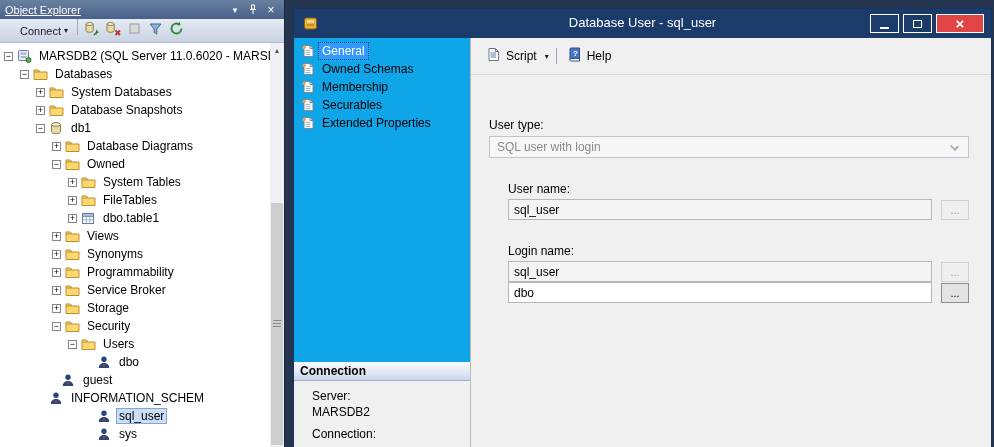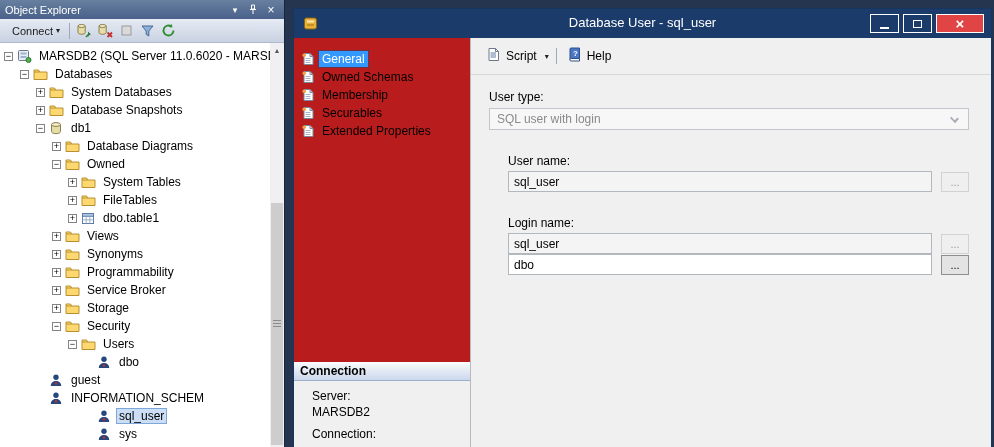--- a/index.html
+++ b/index.html
@@ -4,26 +4,26 @@
 <style>
   *{margin:0;padding:0;box-sizing:border-box;}
   html,body{width:994px;height:447px;overflow:hidden;background:#26354F;
     font-family:"Liberation Sans",sans-serif;position:relative;}
 
   
   #object-explorer{position:absolute;left:0;top:0;width:285px;height:447px;background:#fff;
     display:flex;flex-direction:column;border-right:1px solid #17263F;}
   .oe-titlebar{flex:0 0 19px;background:linear-gradient(#68809F,#49608a);color:#fff;
     font-size:11px;display:flex;align-items:center;padding:0 5px;}
-  .oe-title{flex:1;}
+  .oe-title{flex:1;text-decoration:underline;}
   .oe-tb-btn{width:16px;height:15px;display:flex;align-items:center;justify-content:center;
     color:#fff;font-size:9px;margin-left:2px;}
   .oe-tb-btn.x{font-size:12px;}
   .oe-toolbar{flex:0 0 24px;background:linear-gradient(#E6EBF4,#C9D2E2);border-bottom:1px solid #AEB9CB;
-    display:flex;align-items:center;padding:0 8px;gap:3px;font-size:11px;color:#1A1A1A;}
+    display:flex;padding:0 16px;gap:3px;font-size:11px;color:#1A1A1A;}
   .connect-btn{display:flex;align-items:center;gap:3px;padding:2px 4px;}
   .drop-arrow{font-size:8px;color:#222;}
   .tb-sep{width:1px;height:16px;background:#9FA9BC;margin:0 2px;}
   .tb-icon{width:19px;height:19px;display:flex;align-items:center;justify-content:center;}
   .oe-body{flex:1;position:relative;background:#fff;overflow:hidden;}
   .oe-tree{position:absolute;left:0;top:0;right:14px;bottom:0;overflow:hidden;padding-top:4px;}
   .tree-row{height:18px;display:flex;align-items:center;white-space:nowrap;font-size:12px;color:#000;}
   .expand{flex:0 0 9px;width:9px;height:9px;border:1px solid #848484;background:#fff;
     font-size:9px;line-height:7px;text-align:center;margin-right:4px;color:#000;}
   .expand.spacer{border:none;background:transparent;}
@@ -47,34 +47,34 @@
   .win-btn{width:29px;height:19px;border:1px solid #fff;background:#1B3C6B;display:flex;
     align-items:center;justify-content:center;color:#fff;}
   .win-btn.close{width:48px;background:#E14444;}
   .close-glyph{font-size:15px;font-weight:bold;line-height:14px;}
   .min-glyph{width:9px;height:2px;background:#fff;margin-top:9px;}
   .max-glyph{width:9px;height:8px;border:1px solid #fff;}
   .dlg-body{position:absolute;top:29px;left:0;right:0;bottom:0;display:flex;}
   .page-pane{width:177px;display:flex;flex-direction:column;border-right:1px solid #B9B9B9;}
   .pane-header{flex:0 0 19px;background:linear-gradient(#FBFCFE,#CBD8EB);border-bottom:1px solid #9DB0CB;
     font-size:12px;font-weight:bold;padding:2px 6px;color:#000;}
-  .page-list{height:324px;background:#b91c1c;padding-top:12px;overflow:hidden;text-align:center;}
+  .page-list{height:324px;background:#0ea5e9;padding-top:4px;overflow:hidden;text-align:center;}
   .page-item{height:18px;display:flex;align-items:center;padding-left:7px;font-size:12px;}
   .page-icon{margin-right:4px;display:flex;}
   .page-label{padding:1px 3px;}
   .page-item.sel .page-label{background:#3399FF;color:#fff;outline:1px dotted #1C4B7E;}
   .conn-info{flex:1;padding:8px 6px 0 18px;font-size:12px;color:#000;background:#F0F0F0;overflow:hidden;}
   .conn-info .line{margin-bottom:2px;}
   .conn-info .gap{margin-top:8px;}
   .main-pane{flex:1;display:flex;flex-direction:column;overflow:hidden;background:#F0F0F0;}
   .main-toolbar{flex:0 0 37px;display:flex;align-items:center;padding:0 12px;gap:5px;
     border-bottom:1px solid #D8D8D8;font-size:12px;color:#000;}
   .script-btn,.help-btn{display:flex;align-items:center;gap:5px;padding:3px 3px;}
   .form-area{flex:1;padding:15px 22px 0 18px;}
-  .form-label{font-size:12px;color:#000;margin-bottom:4px;}
+  .form-label{font-size:12px;color:#000;margin-bottom:4px;margin-top:28px;}
   .combobox{height:22px;border:1px solid #C2C6CC;background:#F7F7F7;display:flex;align-items:center;
     padding:0 7px;font-size:12px;color:#8A8A8A;position:relative;margin-bottom:18px;}
   .combo-arrow{position:absolute;right:10px;top:6px;width:7px;height:7px;
     border-right:2px solid #A6ACB3;border-bottom:2px solid #A6ACB3;transform:rotate(45deg) scaleY(.8);}
   .fields{padding-left:19px;}
   .fields .form-label{margin-top:24px;margin-bottom:3px;}
   .field-row{display:flex;align-items:center;}
   .textbox{flex:1;min-width:0;height:21px;border:1px solid #B3B8BF;background:#F4F4F4;font-size:12px;
     padding:0 5px;font-family:inherit;color:#000;}
   .textbox.white{background:#fff;}
@@ -317,21 +317,21 @@
           <span class="expand spacer"></span>
           <span class="tree-icon">
             <svg width="14" height="14" viewBox="0 0 14 14">
               <circle cx="7" cy="4.2" r="2.7" fill="#24477F"></circle>
               <path d="M1.8 13c0-3.2 2.4-5 5.2-5s5.2 1.8 5.2 5z" fill="#24477F"></path>
               <path d="M7 8.4l1.3 1.9L7 12.6 5.7 10.3z" fill="#C03030"></path>
             </svg>
           </span>
           <span class="tree-label">dbo</span>
         </div>
-        <div class="tree-row" style="padding-left: 36px;">
+        <div class="tree-row" style="padding-left: 48px;">
           <span class="expand spacer"></span>
           <span class="tree-icon">
             <svg width="14" height="14" viewBox="0 0 14 14">
               <circle cx="7" cy="4.2" r="2.7" fill="#24477F"></circle>
               <path d="M1.8 13c0-3.2 2.4-5 5.2-5s5.2 1.8 5.2 5z" fill="#24477F"></path>
               <path d="M7 8.4l1.3 1.9L7 12.6 5.7 10.3z" fill="#C03030"></path>
             </svg>
           </span>
           <span class="tree-label">guest</span>
         </div>

